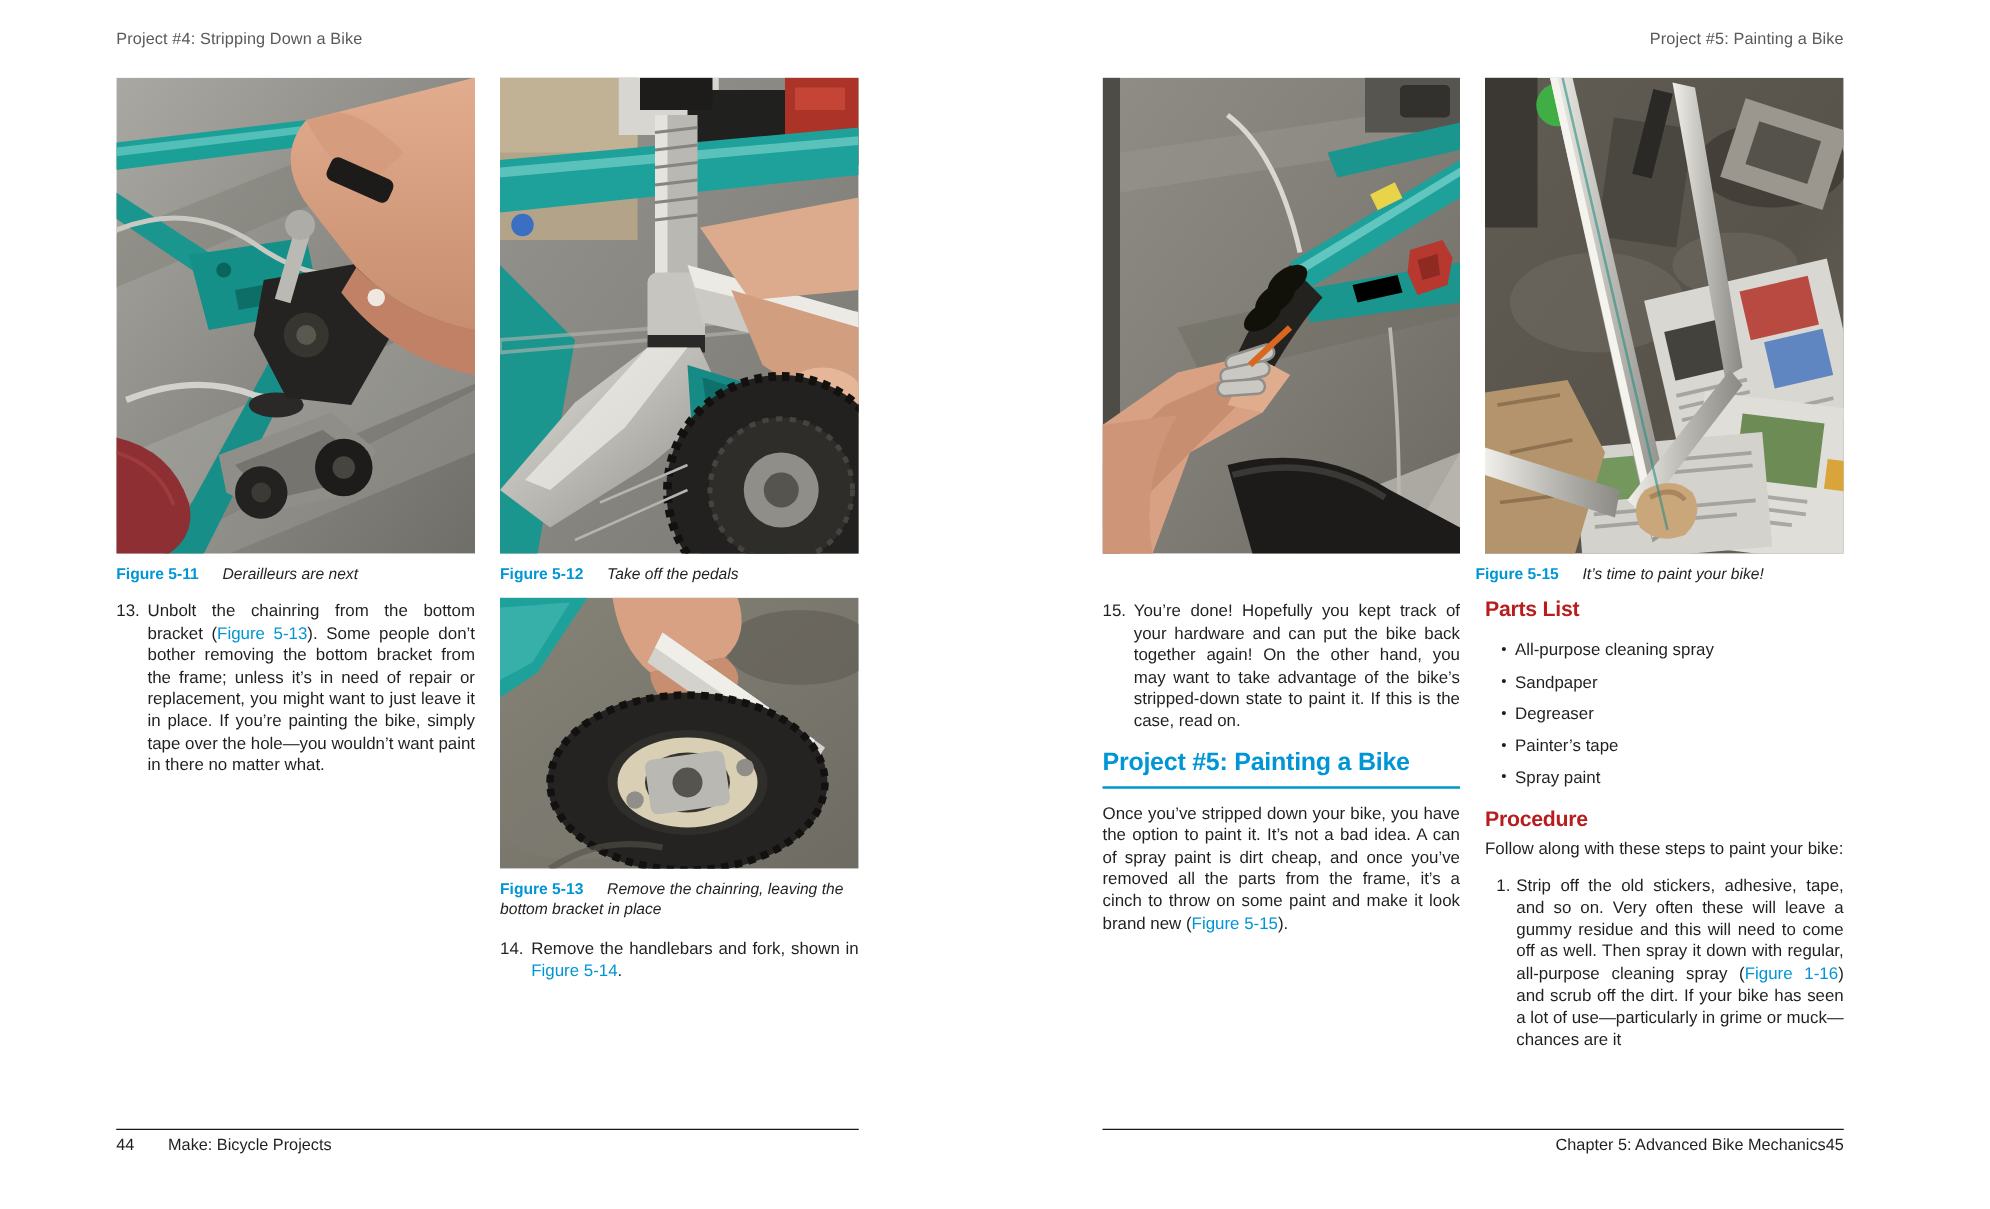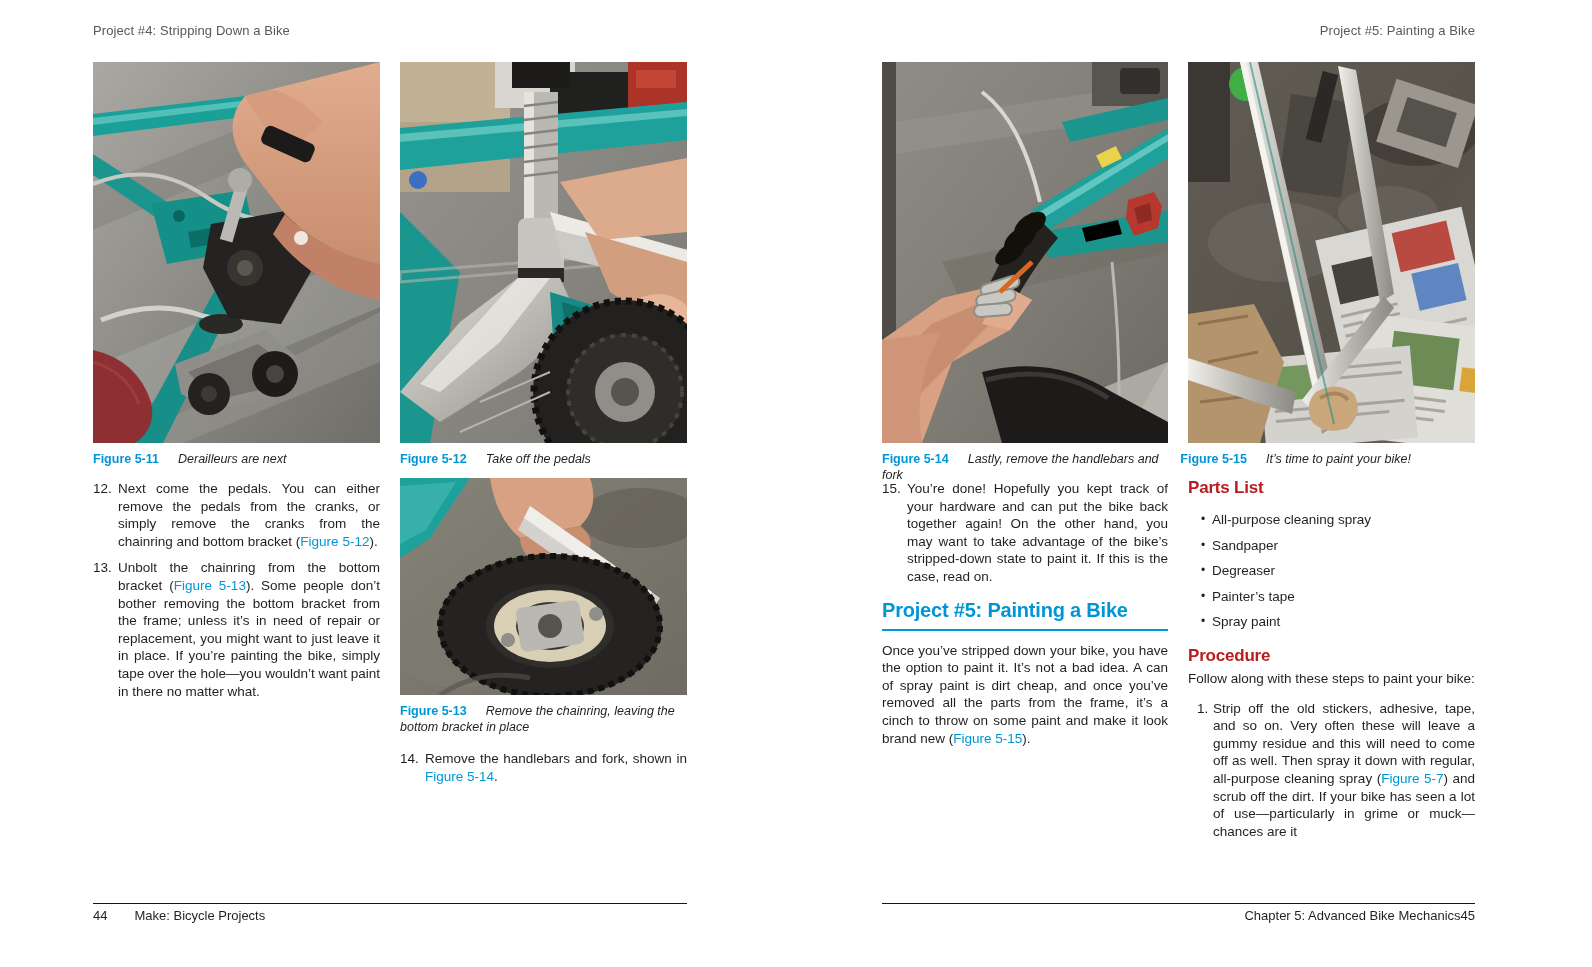--- a/index.html
+++ b/index.html
@@ -316,32 +316,25 @@
 
   <div class="caption" style="left:93px; top:451px; width:287px;">
     <span class="figlabel">Figure 5-11</span><span class="captext">Derailleurs are next</span>
   </div>
   <div class="caption" style="left:400px; top:451px; width:287px;">
     <span class="figlabel">Figure 5-12</span><span class="captext">Take off the pedals</span>
   </div>
   <div class="caption" style="left:400px; top:703px; width:287px;">
     <span class="figlabel">Figure 5-13</span><span class="captext">Remove the chainring, leaving the bottom bracket in place</span>
   </div>
-  <div class="caption" style="left:882px; top:451px; width:287px;">
-    <span class="figlabel">Figure 5-14</span><span class="captext">Lastly, remove the handlebars and fork</span>
-  </div>
   <div class="caption" style="left:1124px; top:451px; width:287px;text-align:right;">
     <span class="figlabel">Figure 5-15</span><span class="captext">It’s time to paint your bike!</span>
   </div>
 
   <div class="col" style="left:93px; top:480px;">
-    <div class="step">
-      <div class="num">12.</div>
-      <div class="body"><span>Next come the pedals. You can either remove the pedals from the cranks, or simply remove the cranks from the chainring and bottom bracket (</span><span class="figref">Figure 5-12</span><span>).</span></div>
-    </div>
     <div class="step">
       <div class="num">13.</div>
       <div class="body"><span>Unbolt the chainring from the bottom bracket (</span><span class="figref">Figure 5-13</span><span>). Some people don’t bother removing the bottom bracket from the frame; unless it’s in need of repair or replacement, you might want to just leave it in place. If you’re painting the bike, simply tape over the hole—you wouldn’t want paint in there no matter what.</span></div>
     </div>
   </div>
 
   <div class="col" style="left:400px; top:750px;">
     <div class="step">
       <div class="num">14.</div>
       <div class="body"><span>Remove the handlebars and fork, shown in </span><span class="figref">Figure 5-14</span><span>.</span></div>
@@ -363,21 +356,21 @@
       <li>All-purpose cleaning spray</li>
       <li>Sandpaper</li>
       <li>Degreaser</li>
       <li>Painter’s tape</li>
       <li>Spray paint</li>
     </ul>
     <div class="h2" style="margin-top:15px;">Procedure</div>
     <div class="para" style="margin-top:4px;">Follow along with these steps to paint your bike:</div>
     <div class="pstep" style="margin-top:12px;">
       <div class="num">1.</div>
-      <div class="body"><span>Strip off the old stickers, adhesive, tape, and so on. Very often these will leave a gummy residue and this will need to come off as well. Then spray it down with regular, all-purpose cleaning spray (</span><span class="figref">Figure 5-7</span><span>) and scrub off the dirt. If your bike has seen a lot of use—particularly in grime or muck—chances are it</span></div>
+      <div class="body"><span>Strip off the old stickers, adhesive, tape, and so on. Very often these will leave a gummy residue and this will need to come off as well. Then spray it down with regular, all-purpose cleaning spray (</span><span class="figref">Figure 1-16</span><span>) and scrub off the dirt. If your bike has seen a lot of use—particularly in grime or muck—chances are it</span></div>
     </div>
   </div>
 
   <div class="footrule" style="left:93px; width:594px;"></div>
   <div class="footrule" style="left:882px; width:593px;"></div>
 
   <div class="footer" style="left:93px;">
     <span class="pgnum">44</span>
     <span style="margin-left:27px;">Make: Bicycle Projects</span>
   </div>

